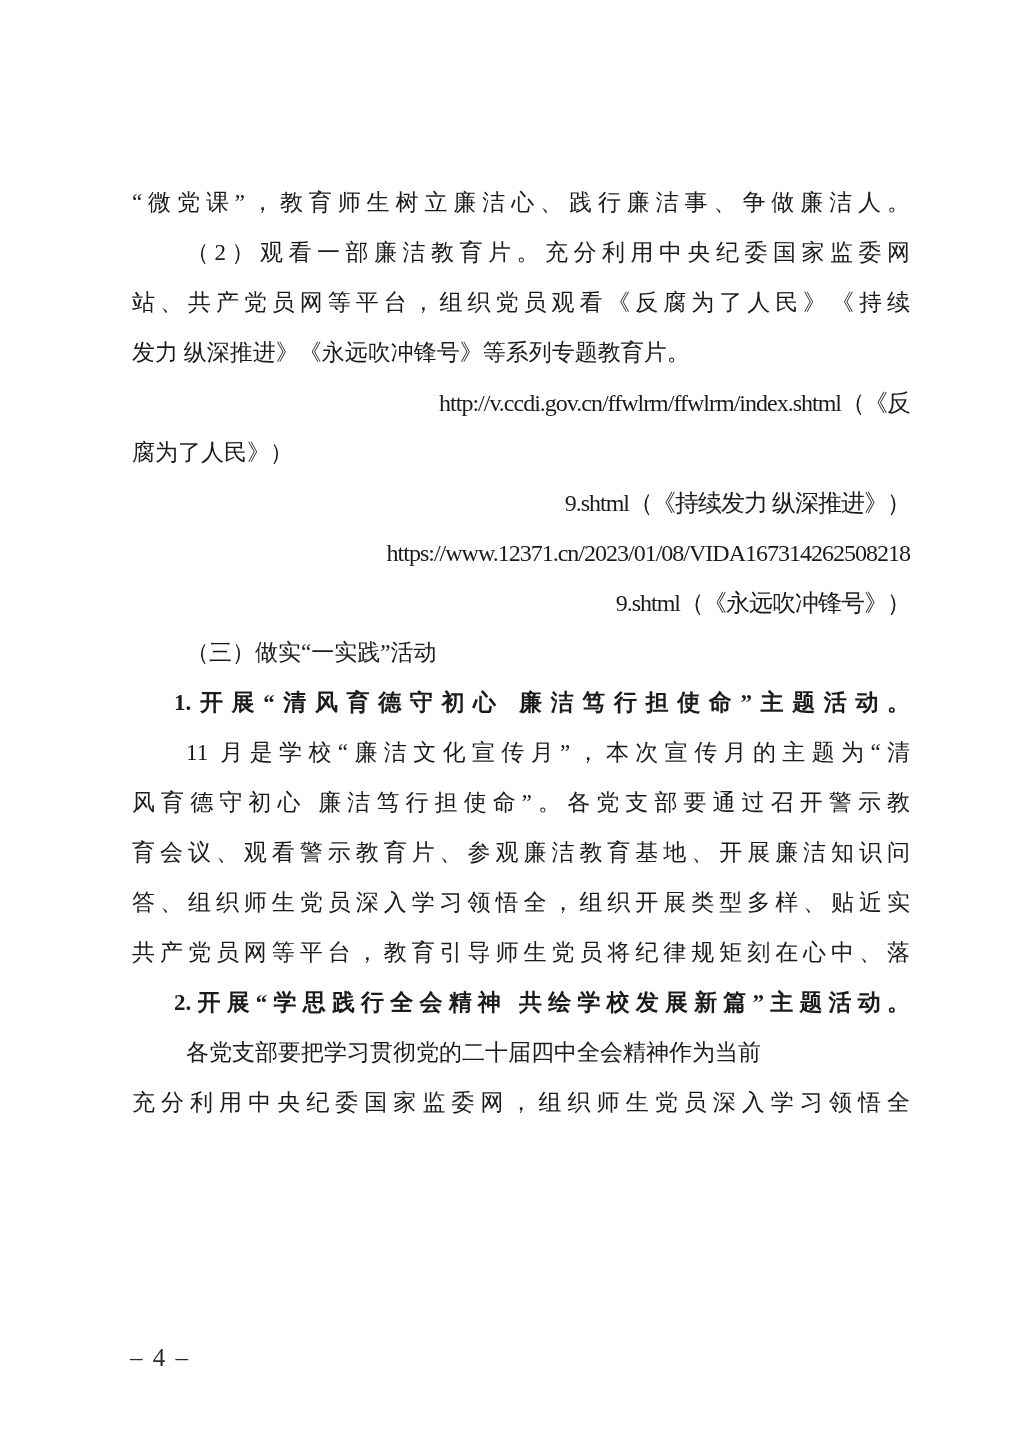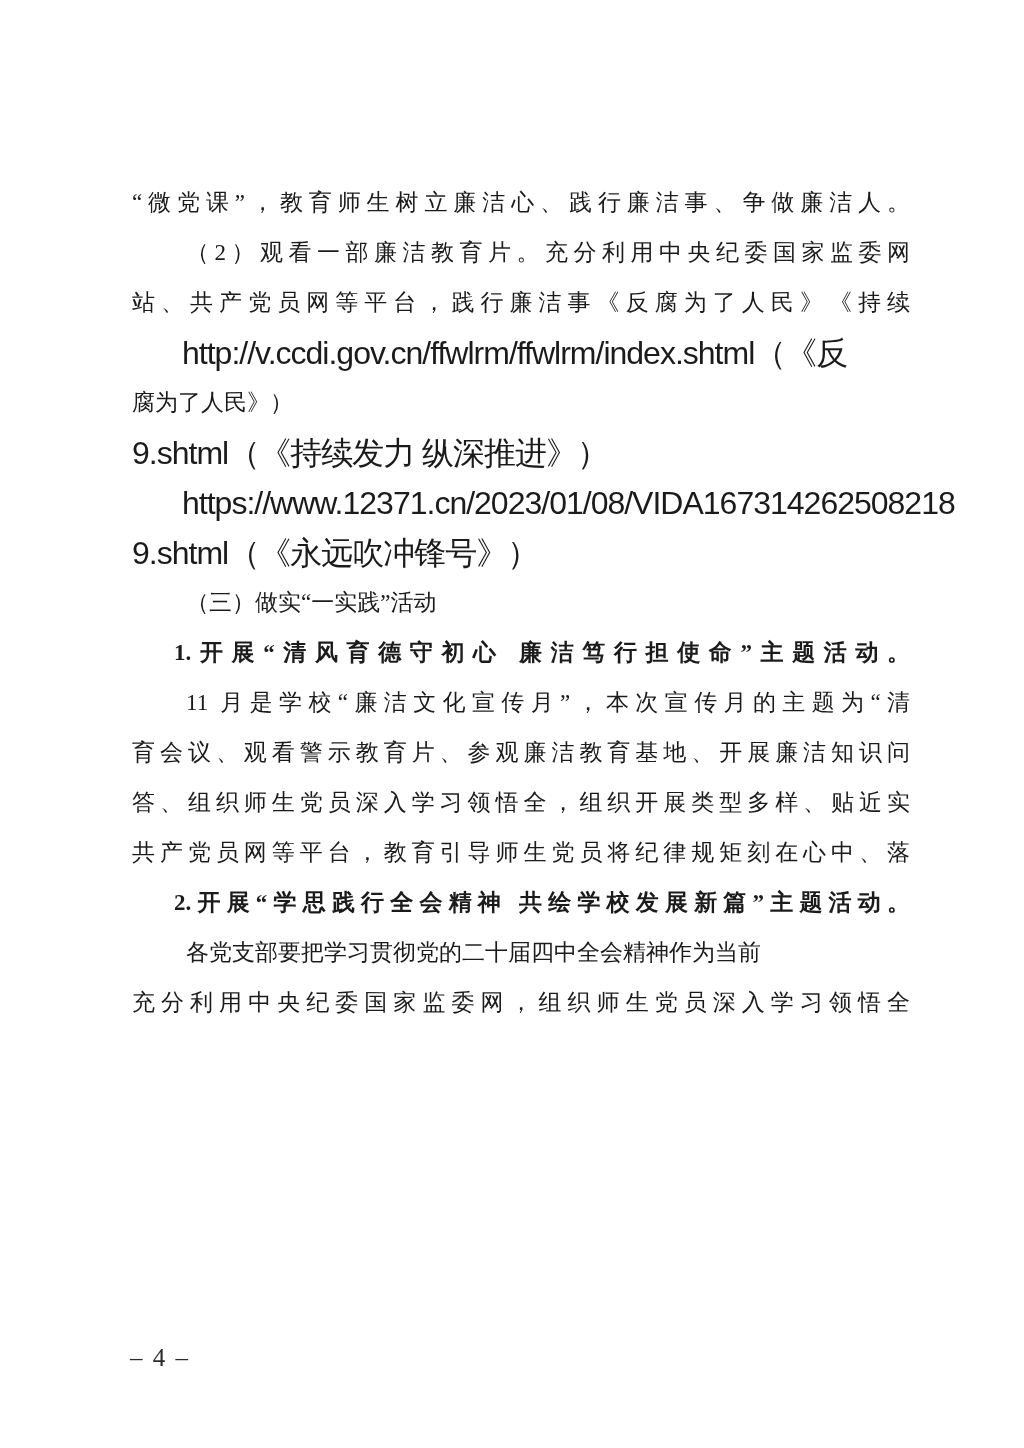--- a/index.html
+++ b/index.html
@@ -34,50 +34,53 @@
   .ind  { text-indent: 54px; }
   .indh { text-indent: 42px; }
   .indu { text-indent: 50px; }
   
   .b {
     font-weight: 700;
     font-family: Liberation Serif, serif;
   }
   
   .mono {
-    font-family: Liberation Sans, sans-serif;
-    font-size: 32px;
+    font-family: Liberation Serif, serif;
+    font-size: 24px;
     letter-spacing: -1px;
+    text-align: right;
   }
   .pagenum {
     position: absolute;
     left: 130px;
     top: 1338px;
     height: 40px;
     line-height: 40px;
     font-size: 25px;
     letter-spacing: 2px;
     color: #2a2a2a;
   }
 </style>
 </head>
 <body>
 
 <div class="doc">
   <div class="ln j">“微党课”，教育师生树立廉洁心、践行廉洁事、争做廉洁人。</div>
   <div class="ln j ind">（2）观看一部廉洁教育片。充分利用中央纪委国家监委网</div>
-  <div class="ln j">站、共产党员网等平台，践行廉洁事《反腐为了人民》《持续</div>
+  <div class="ln j">站、共产党员网等平台，组织党员观看《反腐为了人民》《持续</div>
+  <div class="ln">发力 纵深推进》《永远吹冲锋号》等系列专题教育片。</div>
   <div class="ln mono indu">http://v.ccdi.gov.cn/ffwlrm/ffwlrm/index.shtml（《反</div>
   <div class="ln">腐为了人民》）</div>
   <div class="ln mono">9.shtml（《持续发力 纵深推进》）</div>
   <div class="ln mono indu">https://www.12371.cn/2023/01/08/VIDA167314262508218</div>
   <div class="ln mono">9.shtml（《永远吹冲锋号》）</div>
   <div class="ln ind">（三）做实“一实践”活动</div>
   <div class="ln b j indh">1.开展“清风育德守初心 廉洁笃行担使命”主题活动。</div>
   <div class="ln j ind">11 月是学校“廉洁文化宣传月”，本次宣传月的主题为“清</div>
+  <div class="ln j">风育德守初心 廉洁笃行担使命”。各党支部要通过召开警示教</div>
   <div class="ln j">育会议、观看警示教育片、参观廉洁教育基地、开展廉洁知识问</div>
   <div class="ln j">答、组织师生党员深入学习领悟全，组织开展类型多样、贴近实</div>
   <div class="ln j">共产党员网等平台，教育引导师生党员将纪律规矩刻在心中、落</div>
   <div class="ln b j indh">2.开展“学思践行全会精神 共绘学校发展新篇”主题活动。</div>
   <div class="ln ind">各党支部要把学习贯彻党的二十届四中全会精神作为当前</div>
   <div class="ln j">充分利用中央纪委国家监委网，组织师生党员深入学习领悟全</div>
 </div>
 
 <div class="pagenum">– 4 –</div>
 

